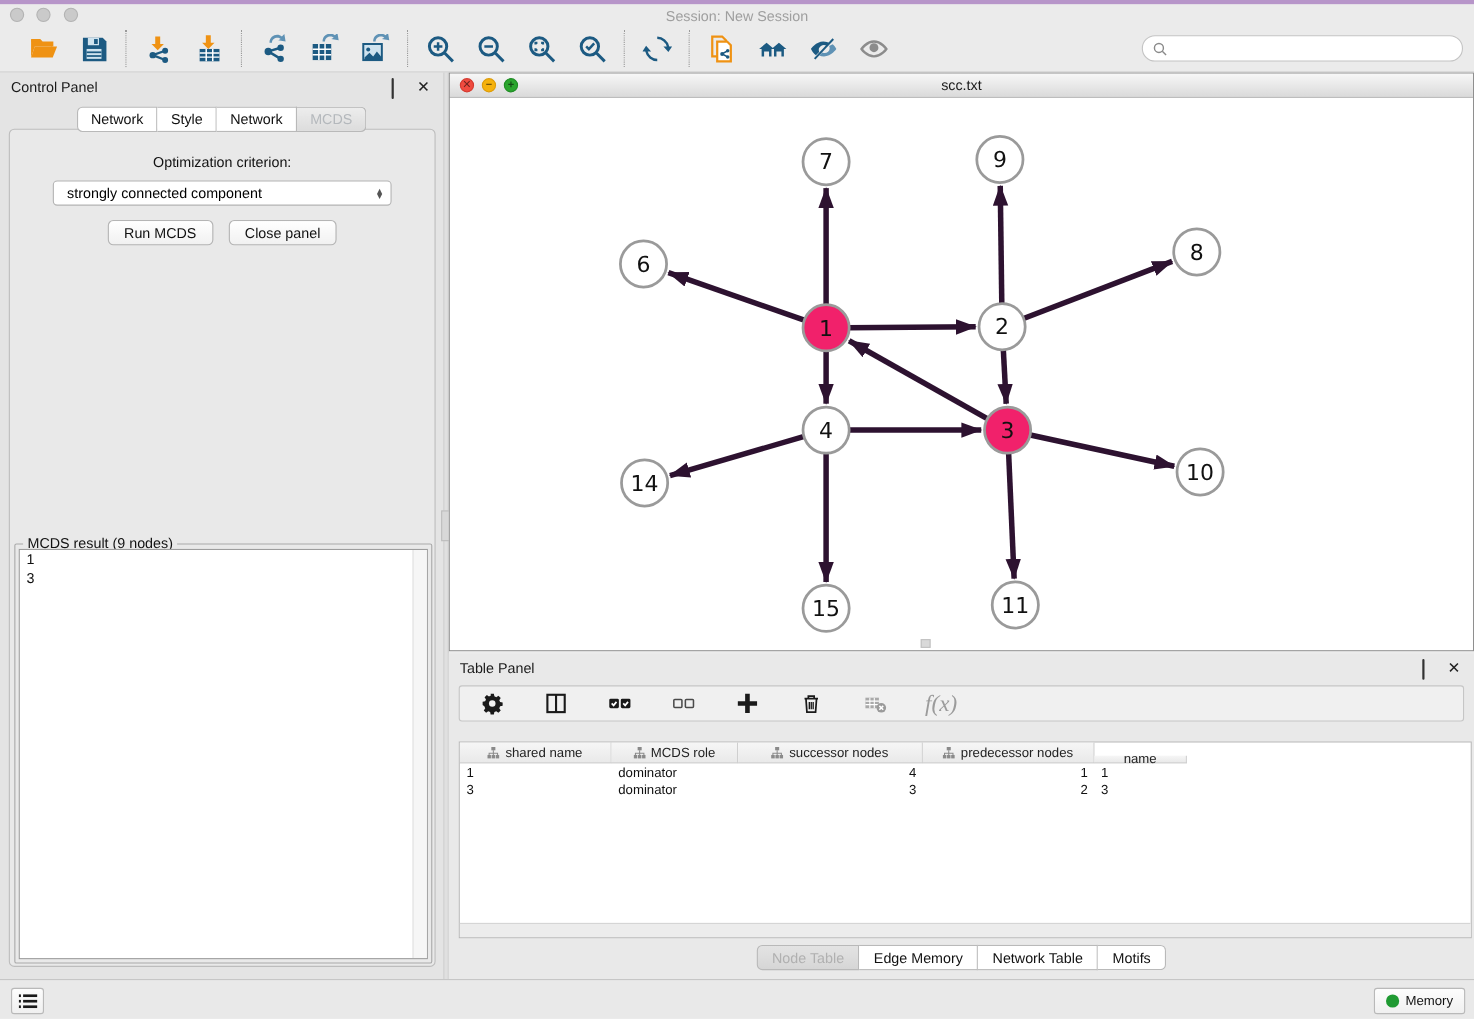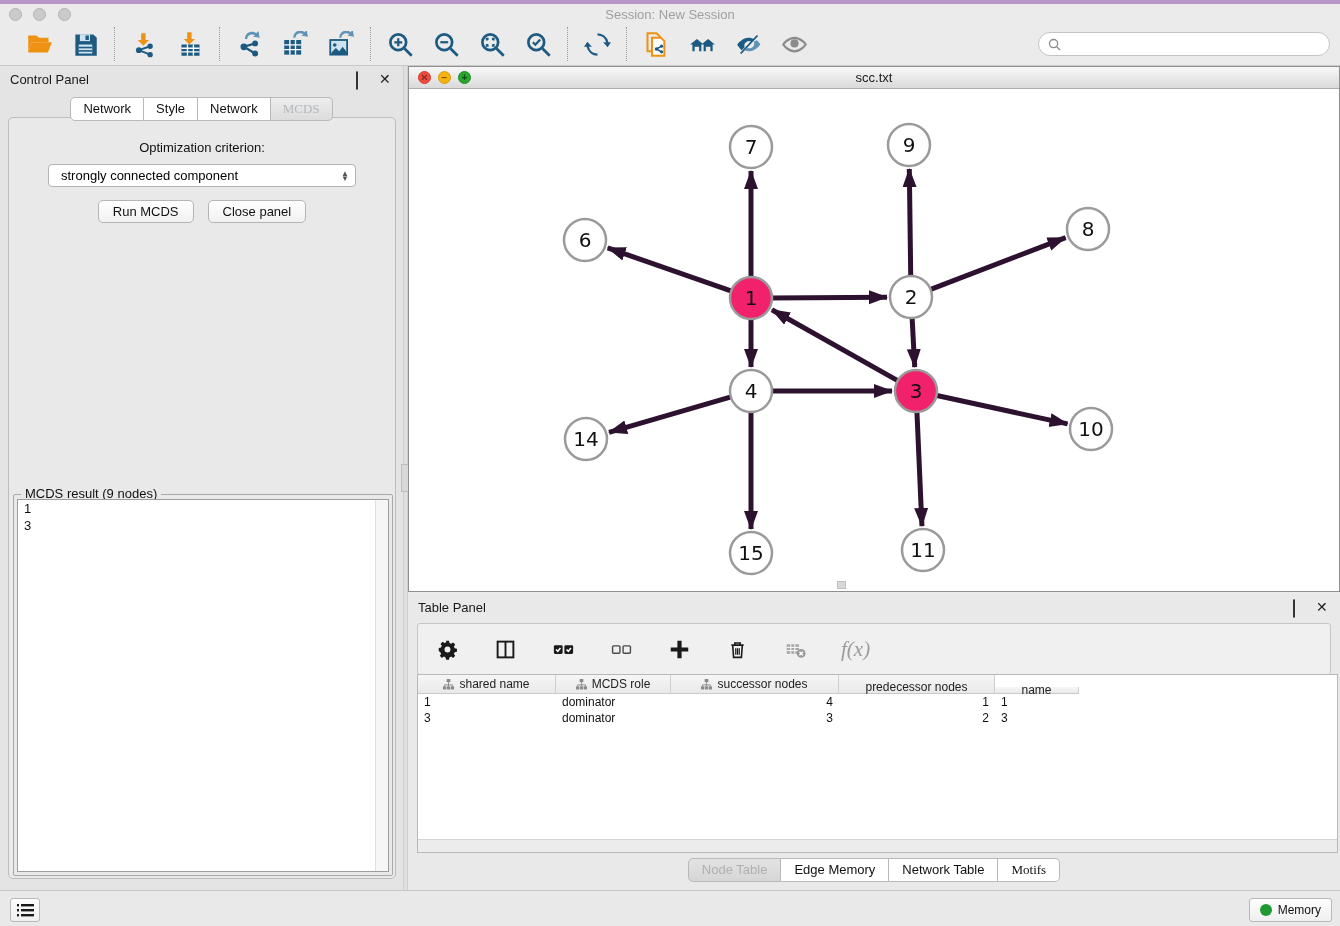--- a/index.html
+++ b/index.html
@@ -32,21 +32,21 @@
   .panel-title { font-size:13px; color:#1a1a1a; }
   .panel-head .spacer { flex:1; }
   .wbtn { width:14px; height:14px; margin-left:9px; cursor:pointer; position:relative; }
   .float-btn { border:1.5px solid #333; border-radius:2px; width:11px; height:11px; margin-top:2px; }
   .close-btn { font-size:14px; font-weight:bold; color:#222; line-height:14px; }
 
   .cp-tabs { position:absolute; left:0; top:31px; width:100%; display:flex; justify-content:center; z-index:2; }
   .tabseg { display:flex; }
   .tabseg .tab { font-size:13px; padding:3px 12px; background:#fff; border:1px solid #b9b9b9; border-left:none; color:#111; cursor:pointer; }
   .tabseg .tab:first-child { border-left:1px solid #b9b9b9; border-radius:5px 0 0 5px; }
-  .tabseg .tab:last-child { border-radius:0 5px 5px 0;font-family:Liberation Serif, serif; }
+  .tabseg .tab:last-child { border-radius:0 5px 5px 0; }
   .tabseg .tab.active { background:linear-gradient(#ededed,#dcdcdc); color:#b4b8bc; }
   .cp-content { position:absolute; left:8px; top:51px; width:388px; height:762px; background:#e9e9e9; border:1px solid #bdbdbd; border-radius:5px; }
   .opt-label { text-align:center; font-size:13px; color:#111; margin-top:22px; }
   .select-box { margin:9px auto 0 auto; width:308px; height:23px; background:#fff; border:1px solid #b3b3b3; border-radius:4px; display:flex; align-items:center; padding:0 6px 0 12px; font-size:13px; cursor:pointer; }
   .select-box .val { flex:1; }
   .chevrons { display:flex; flex-direction:column; align-items:center; line-height:5px; color:#555; font-size:8px; }
   .btn-row { display:flex; justify-content:center; gap:14px; margin-top:13px; }
   .mac-btn { background:linear-gradient(#ffffff,#f1f1f1); border:1px solid #b5b5b5; border-radius:5px; font-size:13px; padding:3px 14px; cursor:pointer; font-family:inherit; color:#111;text-align:right; }
 
   .result-group { position:absolute; left:4px; top:376px; width:380px; height:382px; border:1px solid #a9a9a9; border-radius:2px; }
@@ -66,21 +66,21 @@
   .tl.red { left:9px; background:#ef4b3f; border:1px solid #d43a30; }
   .tl.yellow { left:29px; background:#f6b20d; border:1px solid #dd9c09; }
   .tl.green { left:49px; background:#2aa52d; border:1px solid #1f8c24; }
   .net-title { position:absolute; left:0; right:0; top:3px; text-align:center; font-size:13px; color:#1a1a1a; }
   .net-canvas { position:relative; width:930px; height:502px; background:#fff; }
   .net-canvas svg { display:block; }
   .canvas-thumb { position:absolute; left:428px; bottom:2px; width:9px; height:8px; background:#d9d9d9; border:1px solid #c0c0c0; }
 
   
   .table-panel { left:408px; top:594px; width:932px; height:296px; background:#e9e9e9; }
-  .tp-toolbar { position:absolute; left:9px; top:29px; width:914px; height:52px; background:#f0f0f0; border:1px solid #c6c6c6; border-radius:3px; display:flex; align-items:center; gap:34px; padding:0 17px; }
+  .tp-toolbar { position:absolute; left:9px; top:29px; width:914px; height:33px; background:#f0f0f0; border:1px solid #c6c6c6; border-radius:3px; display:flex; align-items:center; gap:34px; padding:0 17px; }
   .tp-icon { width:24px; height:24px; display:flex; align-items:center; justify-content:center; cursor:pointer; }
   .tp-icon svg { width:21px; height:21px; }
   .fx { font-family:"Liberation Serif","DejaVu Serif",serif; font-style:italic; font-size:21px; color:#9b9b9b; }
   .tp-table { position:absolute; left:9px; top:80px; width:921px; height:179px; background:#fff; border:1px solid #b8b8b8; overflow:hidden; }
   .thead { display:flex; height:19px; }
   .th { background:linear-gradient(#f6f6f6,#e9e9e9); border-right:1px solid #cfcfcf; border-bottom:1px solid #c9c9c9; display:flex; align-items:center; justify-content:center; gap:5px; font-size:12px; color:#222; cursor:pointer; }
   .th svg { width:11px; height:11px; }
   .trow { display:flex; height:16px; }
   .td { font-size:12px; color:#111; padding:1px 6px 0 6px; overflow:hidden; white-space:nowrap; cursor:default; }
   .tp-scrollstrip { position:absolute; left:0; right:0; bottom:0; height:13px; background:#ececec; border-top:1px solid #d5d5d5; }
@@ -473,21 +473,21 @@
             <g fill="#8a8a8a">
               <rect x="4" y="0" width="4" height="3.4"></rect>
               <rect x="0" y="8" width="3.6" height="3.4"></rect>
               <rect x="8.4" y="8" width="3.6" height="3.4"></rect>
               <rect x="4.3" y="8" width="3.4" height="3.4"></rect>
             </g>
             <path stroke="#8a8a8a" stroke-width="1" fill="none" d="M6 3.4v3M1.8 8V6.4h8.4V8M6 6.4V8"></path>
           </svg>
           <span>successor nodes</span>
         </div>
-        <div class="th" style="width: 156px; flex-direction: column;">
+        <div class="th" style="width: 156px;">
           <svg viewBox="0 0 12 12">
             <g fill="#8a8a8a">
               <rect x="4" y="0" width="4" height="3.4"></rect>
               <rect x="0" y="8" width="3.6" height="3.4"></rect>
               <rect x="8.4" y="8" width="3.6" height="3.4"></rect>
               <rect x="4.3" y="8" width="3.4" height="3.4"></rect>
             </g>
             <path stroke="#8a8a8a" stroke-width="1" fill="none" d="M6 3.4v3M1.8 8V6.4h8.4V8M6 6.4V8"></path>
           </svg>
           <span>predecessor nodes</span>

